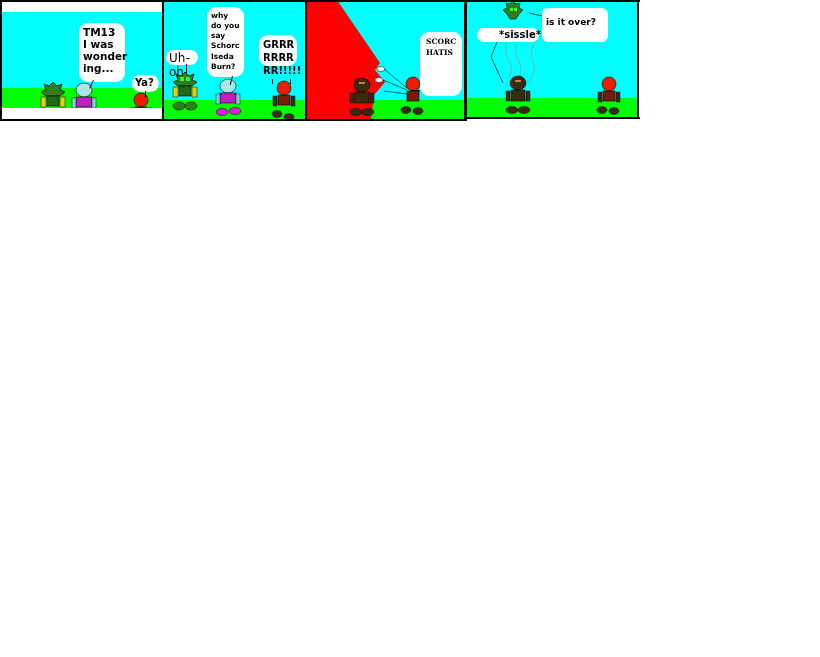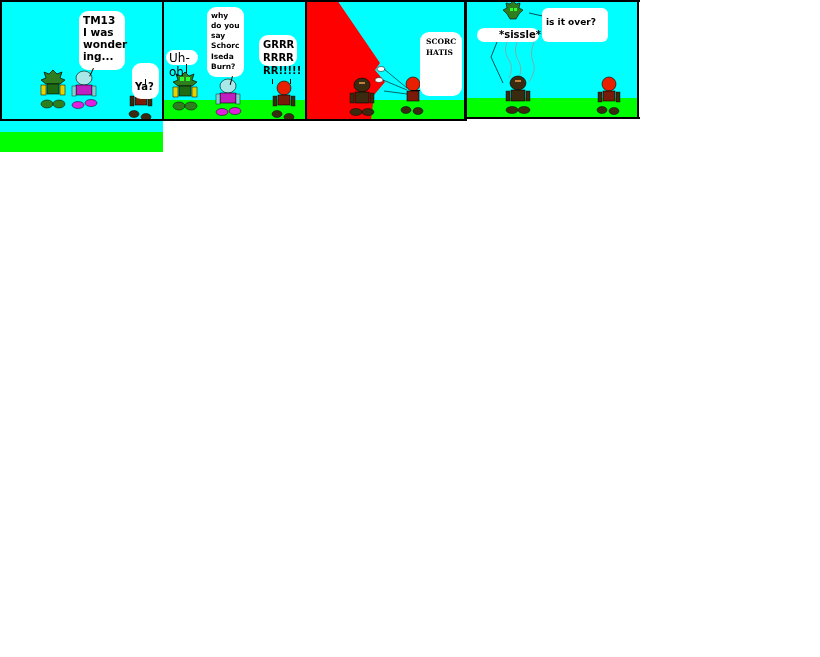--- a/index.html
+++ b/index.html
@@ -10,21 +10,21 @@
   .border { position:absolute; background:#000; }
   .bubble { position:absolute; background:#fff; border-radius:9px; color:#000; font-weight:bold; line-height:1.15; padding:3px 4px; box-sizing:border-box; }
   .tail { position:absolute; width:1px; background:#000; transform-origin:top left; }
   svg { position:absolute; overflow:visible; }
 </style>
 </head>
 <body>
 
 <div class="strip">
 
-  <div class="panel" style="left:0;top:0;width:163px;height:152px;">
+  <div class="panel" style="left:0;top:12px;width:163px;height:96px;">
     <div class="ground"></div>
 
     <svg width="30" height="40" style="left:38px;top:70px;">
       <polygon points="15,0 19,4 24,2 22,8 27,10 22,14 8,14 3,10 8,8 6,2 11,4" fill="#2e7d1e" stroke="#000" stroke-width="0.7"></polygon>
       <rect x="9" y="14" width="12" height="10" fill="#1f6b14" stroke="#000" stroke-width="0.6"></rect>
       <rect x="3" y="15" width="5" height="10" fill="#e8d100" stroke="#000" stroke-width="0.5"></rect>
       <rect x="22" y="15" width="5" height="10" fill="#e8d100" stroke="#000" stroke-width="0.5"></rect>
       <ellipse cx="9" cy="34" rx="6" ry="4" fill="#2e7d1e" stroke="#000" stroke-width="0.5"></ellipse>
       <ellipse cx="21" cy="34" rx="6" ry="4" fill="#2e7d1e" stroke="#000" stroke-width="0.5"></ellipse>
     </svg>
@@ -45,21 +45,21 @@
       <rect x="21" y="16" width="4" height="10" fill="#3a2a10" stroke="#000" stroke-width="0.4"></rect>
       <ellipse cx="7" cy="34" rx="5" ry="3.5" fill="#3a2a10" stroke="#000" stroke-width="0.5"></ellipse>
       <ellipse cx="19" cy="37" rx="5" ry="3.5" fill="#3a2a10" stroke="#000" stroke-width="0.5"></ellipse>
     </svg>
 
     <div class="bubble" style="left:79px;top:11px;width:46px;height:59px;font-size:10.5px;">
       <span>TM13 I was wonder ing...</span>
     </div>
     <div class="tail" style="left:93px;top:68px;height:9px;transform:rotate(25deg);"></div>
 
-    <div class="bubble" style="left:132px;top:63px;width:27px;height:17px;font-size:10px;padding:18px 3px;">
+    <div class="bubble" style="left:132px;top:63px;width:27px;height:17px;font-size:10px;padding:2px 3px;">
       <span>Ya?</span>
     </div>
     <div class="tail" style="left:145px;top:79px;height:6px;"></div>
   </div>
 
   <div class="panel" style="left:164px;top:0;width:142px;height:120px;">
     <div class="ground"></div>
 
     <svg width="30" height="40" style="left:6px;top:72px;">
       <polygon points="15,0 19,4 24,2 22,8 27,10 22,14 8,14 3,10 8,8 6,2 11,4" fill="#2e7d1e" stroke="#000" stroke-width="0.7"></polygon>

